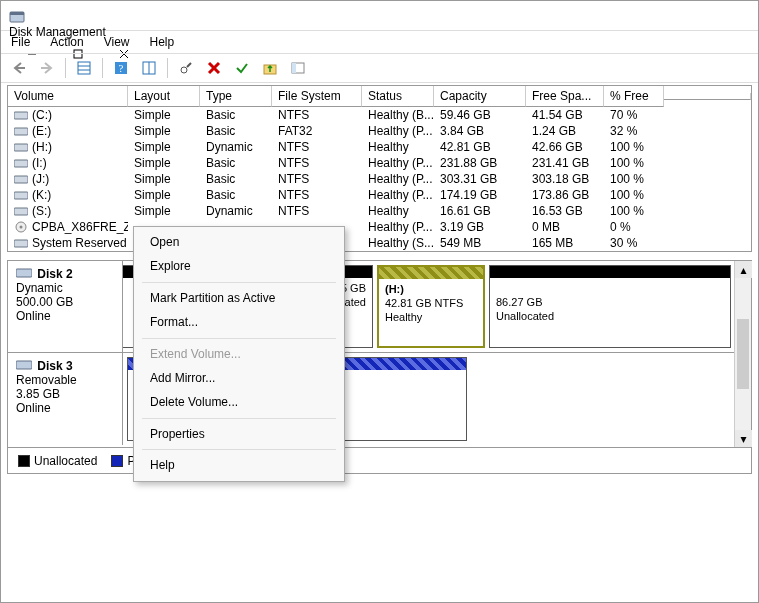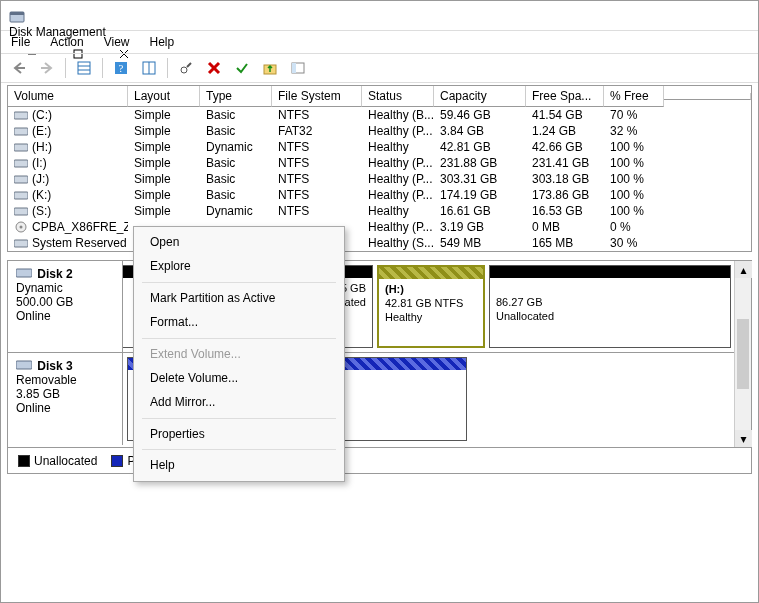--- a/index.html
+++ b/index.html
@@ -535,21 +535,21 @@
   </div>
 
   <div class="ctx">
     <div class="ctx-item">Open</div>
     <div class="ctx-item">Explore</div>
     <div class="ctx-sep"></div>
     <div class="ctx-item">Mark Partition as Active</div>
     <div class="ctx-item">Format...</div>
     <div class="ctx-sep"></div>
     <div class="ctx-item disabled">Extend Volume...</div>
+    <div class="ctx-item">Add Mirror...</div>
     <div class="ctx-item">Delete Volume...</div>
-    <div class="ctx-item">Add Mirror...</div>
     <div class="ctx-sep"></div>
     <div class="ctx-item">Properties</div>
     <div class="ctx-sep"></div>
     <div class="ctx-item">Help</div>
   </div>
 
 </div>
 
 </body></html>

